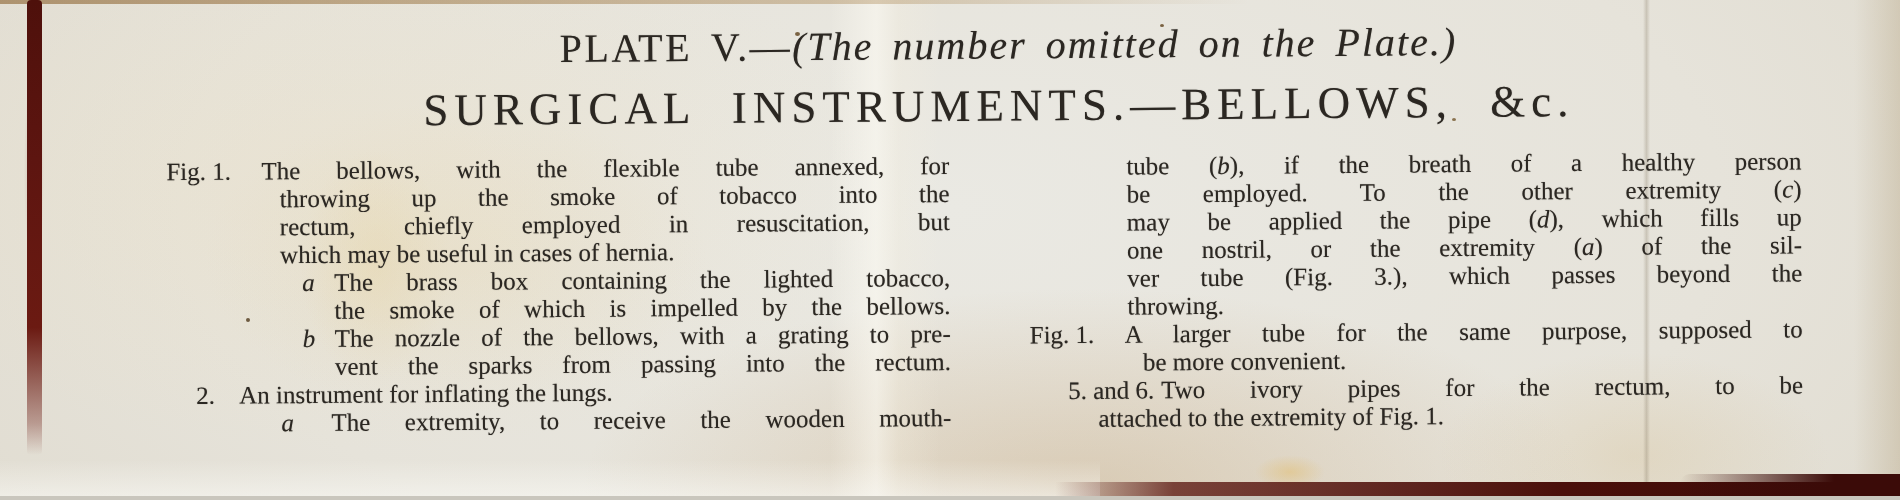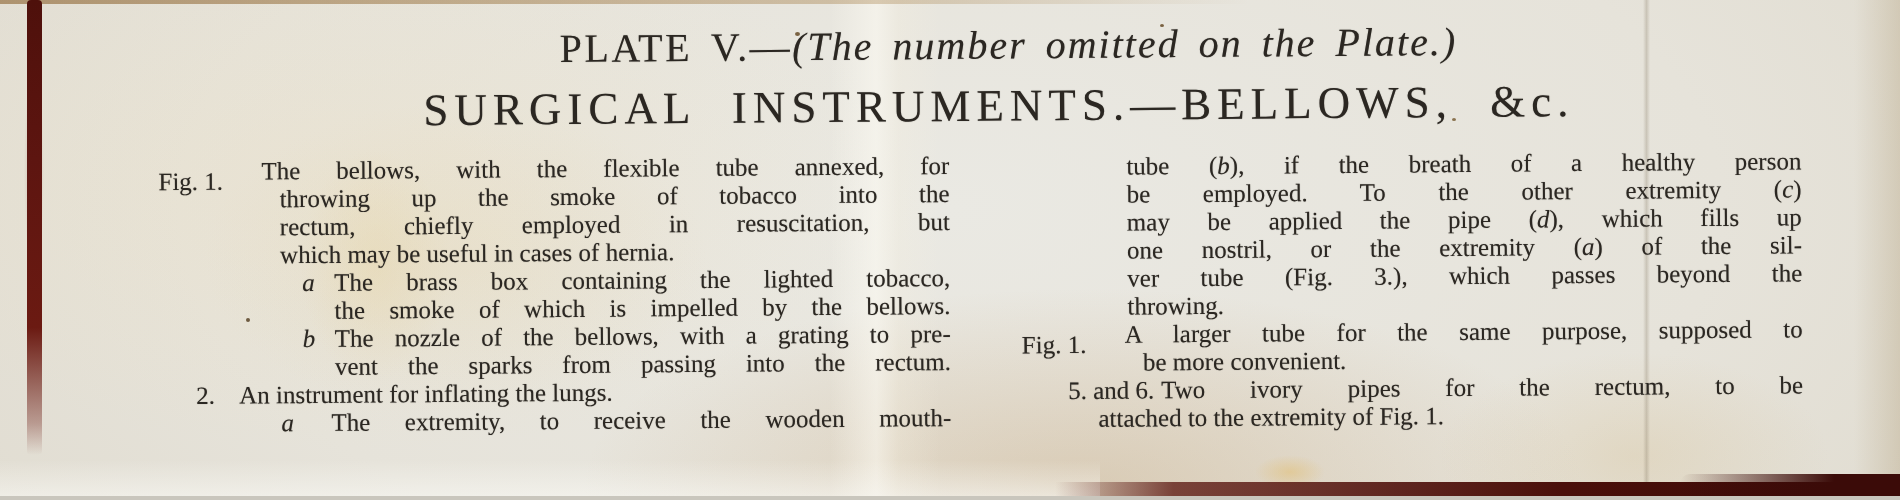--- a/index.html
+++ b/index.html
@@ -54,21 +54,21 @@
 
   .col{position:absolute;font-size:25px;line-height:28px;}
   .col-left{left:150px;top:152px;width:800px;}
   .col-right{left:1012px;top:154px;width:790px;}
   .entry{position:relative;}
   .entry .label{position:absolute;top:0;white-space:nowrap;}
   .it{font-style:italic;}
   .line{white-space:normal;}
   .line.j{text-align:justify;text-align-last:justify;}
 
-  .kind-fig .label{left:9px;margin-top:10px;}
+  .kind-fig .label{left:17px;}
   .kind-fig div.line{padding-left:112px;}
   .kind-fig div.line:not(:first-of-type){padding-left:130px;}
   .kind-letter .label{left:152px;}
   .kind-letter div.line{padding-left:184px;}
   .kind-num .label{left:45px;}
   .kind-num div.line{padding-left:88px;}
   .kind-letter2 .label{left:130px;}
   .kind-letter2 div.line{padding-left:180px;}
   .kind-none div.line{padding-left:115px;}
   .kind-num56 .label{left:55px;}

